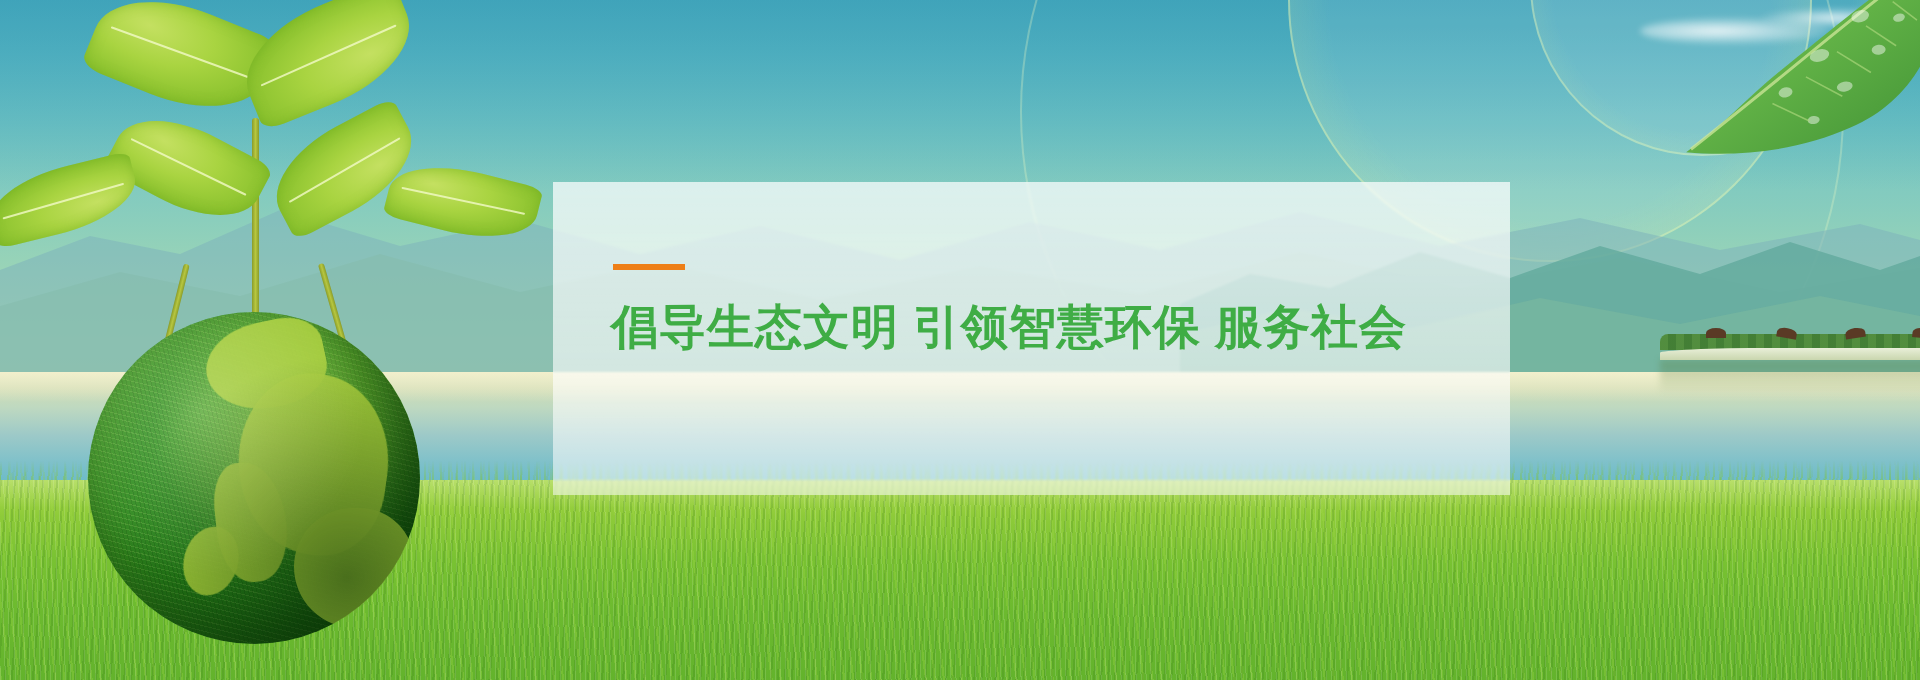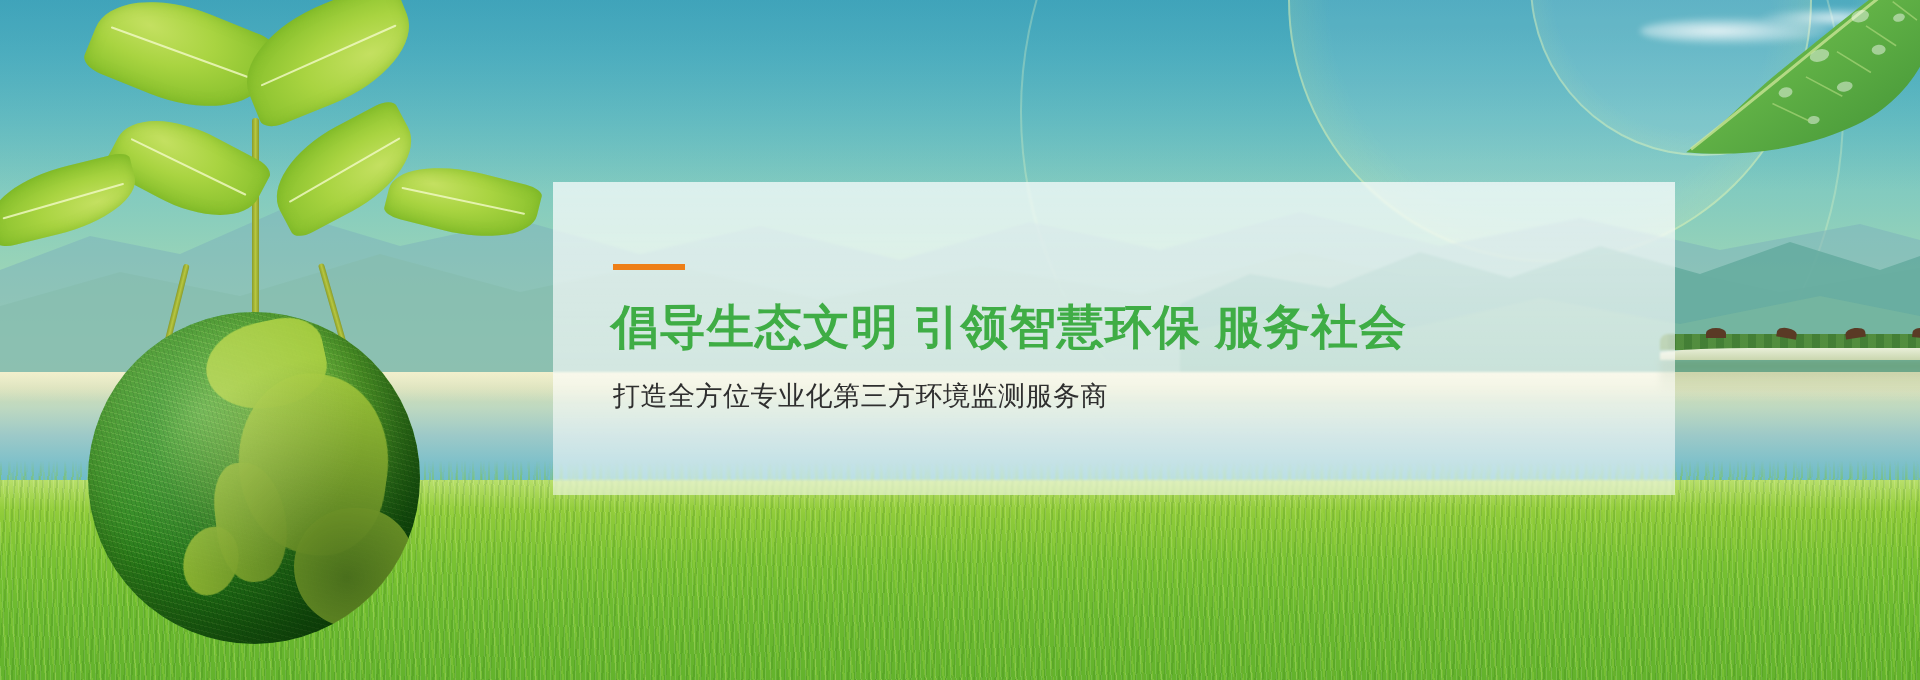--- a/index.html
+++ b/index.html
@@ -237,21 +237,21 @@
   .island-reflect {
     position:absolute; left:1660px; top:360px; width:280px; height:34px;
     background: linear-gradient(to bottom, rgba(90,130,70,.38), rgba(90,130,70,0));
     filter: blur(3px);
   }
 
   
   .panel {
     position: absolute;
     left: 553px; top: 182px;
-    width: 1122px; height: 313px;
+    width: 957px; height: 313px;
     background: linear-gradient(to bottom, rgba(255,255,255,.72) 0%, rgba(255,255,255,.62) 58%, rgba(255,255,255,.52) 100%);
     backdrop-filter: blur(1px);
   }
   .panel-inner {
     position: absolute;
     inset: 0;
   }
   .accent-bar {
     position: absolute;
     left: 60px; top: 82px;
@@ -387,17 +387,16 @@
           <path d="M112 120 L152 130"></path>
           <path d="M86 154 L126 162"></path>
       </g>
     </svg>
   </div>
 
   <div class="panel">
     <div class="panel-inner">
       <div class="accent-bar"></div>
       <div class="headline">倡导生态文明 引领智慧环保 服务社会</div>
-      <div class="subhead">打造全方位专业化第三方环境监测服务商</div>
     </div>
   </div>
 
 </div>
 
 </body></html>

